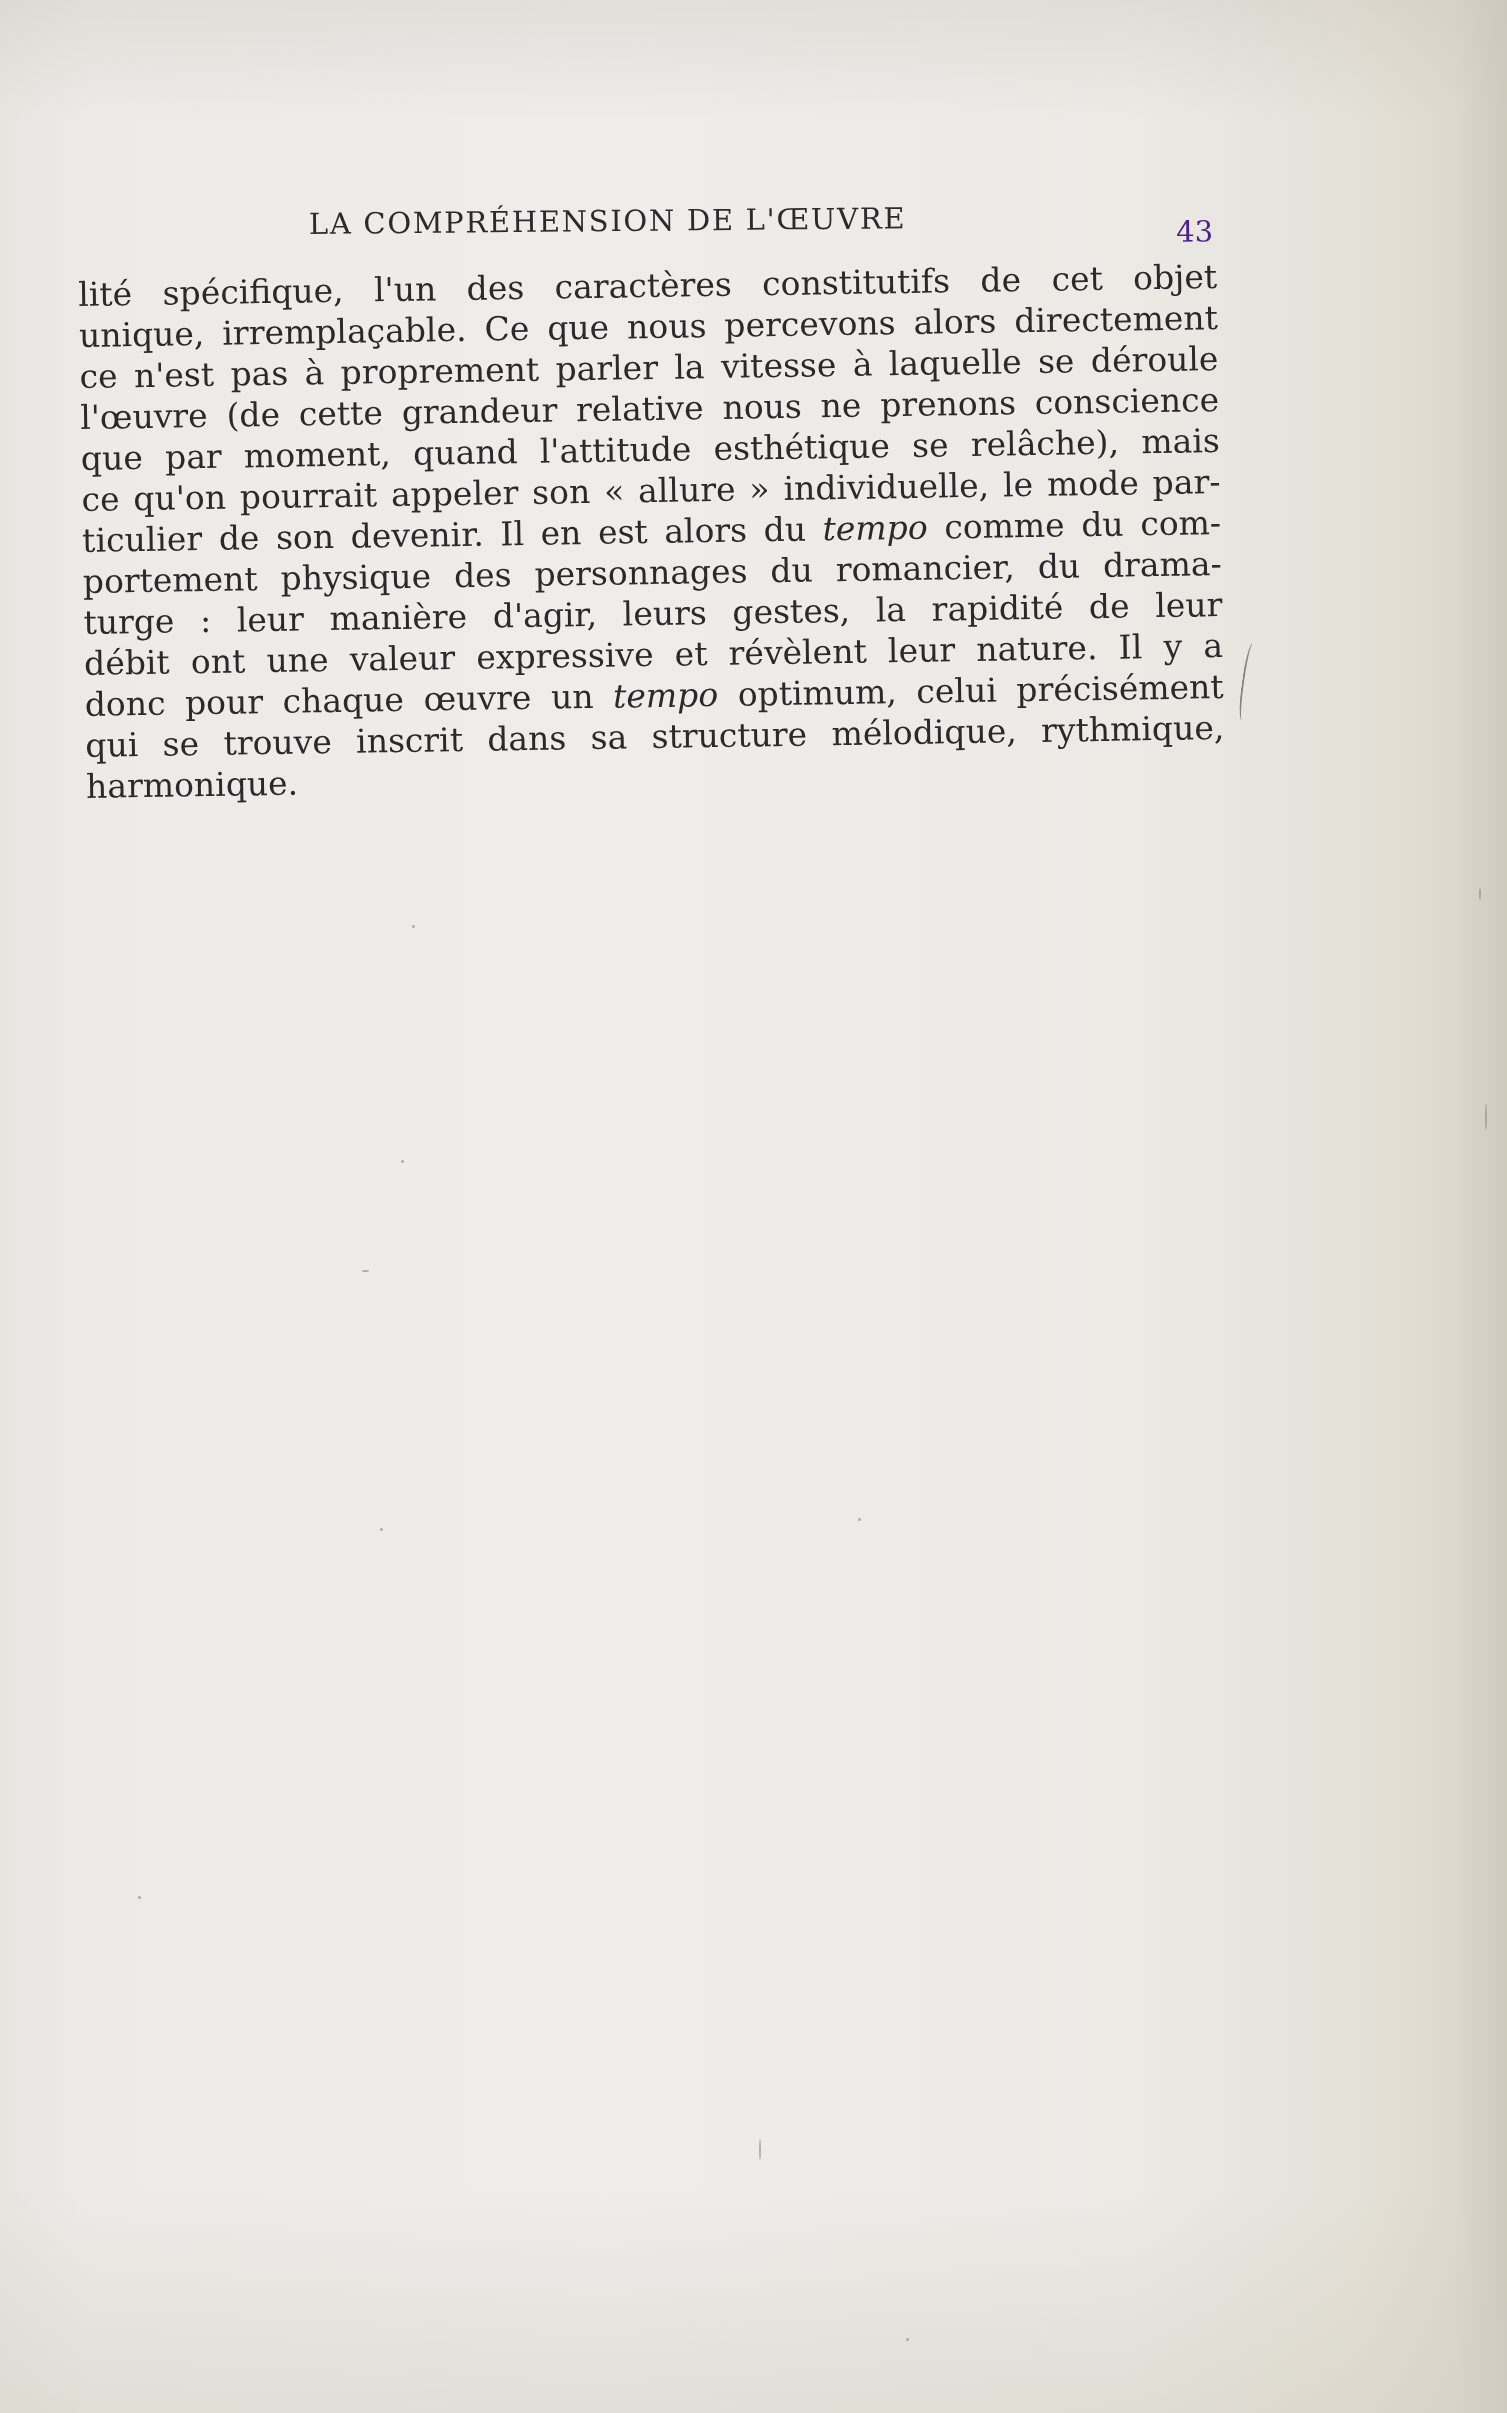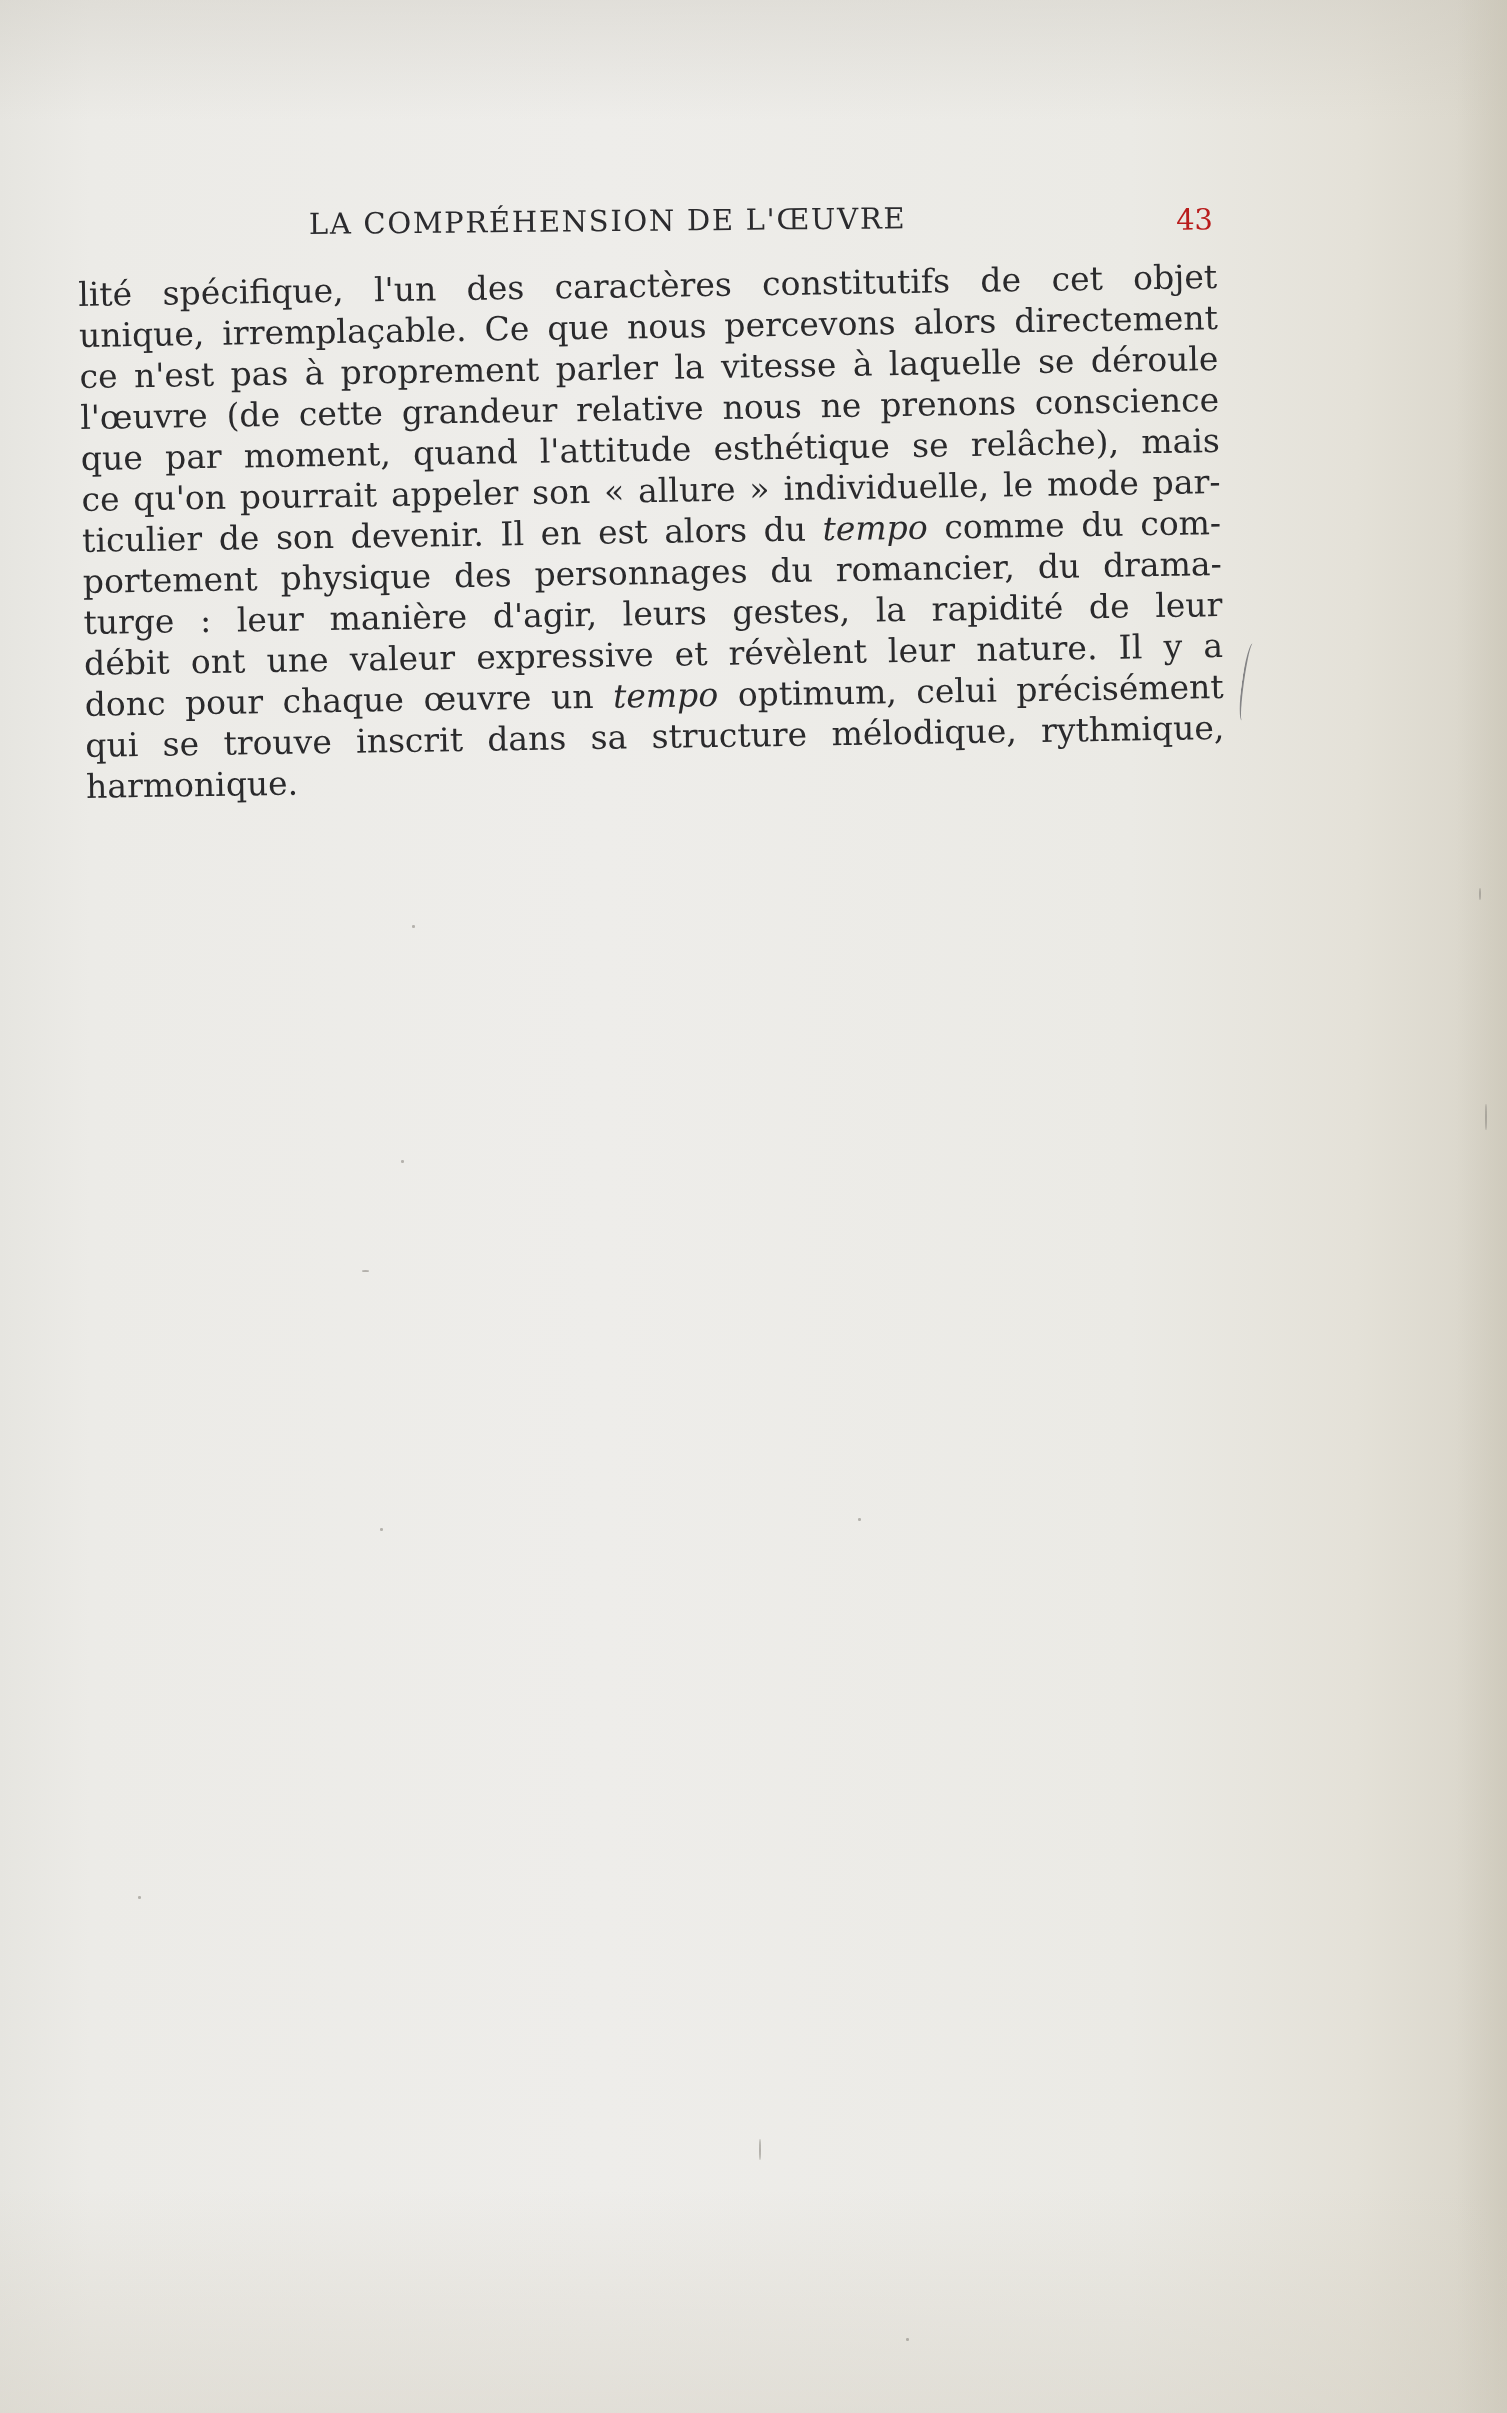--- a/index.html
+++ b/index.html
@@ -51,23 +51,23 @@
       top: 0;
       font-size: 29px;
       letter-spacing: 1.7px;
       font-variant: small-caps;
       white-space: nowrap;
       color: #2b2b2e;
     }
     .page-number {
       position: absolute;
       right: 0;
-      top: 4px;
+      top: 16px;
       font-size: 29px;
-      color: #b91c1c;
+      color: #4c1d95;
     }
     .body-text {
       position: absolute;
       left: 78px;
       top: 274px;
       width: 1139px;
       transform: rotate(-0.9deg);
       transform-origin: left top;
     }
     .line {

